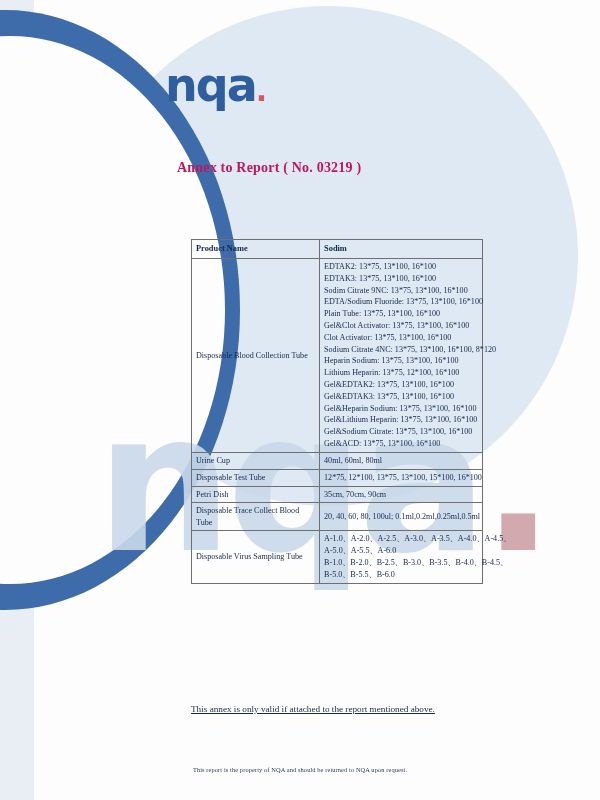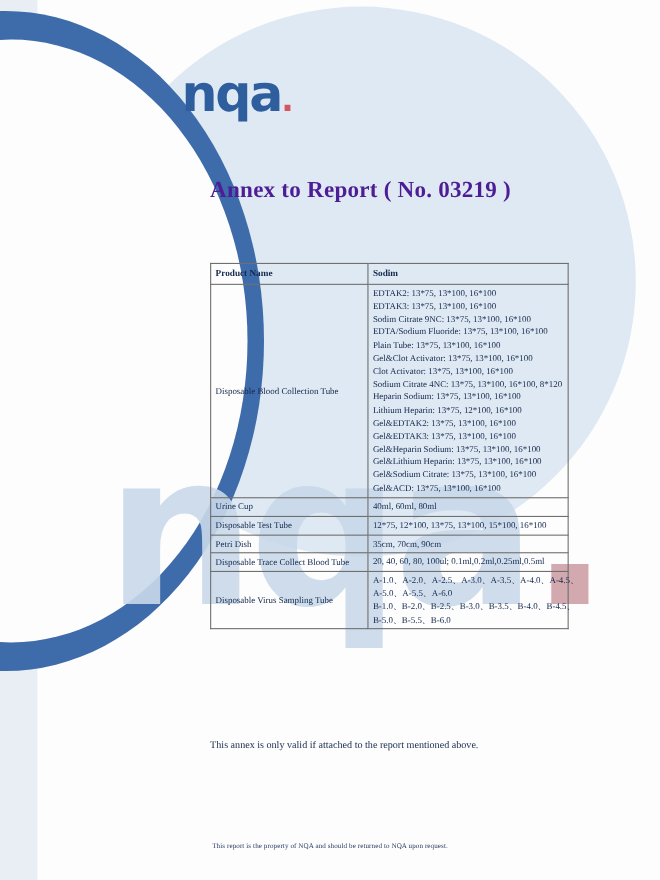--- a/index.html
+++ b/index.html
@@ -92,42 +92,42 @@
   }
   .logo .dot {
     color: #d4575f;
     font-size: 30px;
     vertical-align: baseline;
   }
 
   
   .annex-title {
     position: absolute;
-    left: 157px;
+    left: 143px;
     top: 160px;
-    font-size: 21px;
+    font-size: 14px;
     font-weight: bold;
-    color: #4c1d95;
+    color: #be185d;
     letter-spacing: .2px;
   }
   .company {
     position: absolute;
     left: 157px;
     top: 207px;
     font-size: 10.8px;
     color: #1b2f56;
     letter-spacing: .1px;
   }
 
   
   .tbl-wrap {
     position: absolute;
     left: 157px;
     top: 239px;
-    width: 326px;
+    width: 292px;
   }
   table.annex {
     border-collapse: collapse;
     width: 100%;
     table-layout: fixed;
     background: transparent;
   }
   table.annex th, table.annex td {
     border: 1px solid #6f6f6f;
     vertical-align: middle;
@@ -154,23 +154,24 @@
     line-height: 1.46;
   }
   td.namecell {
     font-size: 8.4px;
     margin-left: 16px;
   }
 
   .note {
     position: absolute;
     left: 157px;
-    top: 672px;
+    top: 704px;
     font-size: 9.2px;
     color: #16294d;
+    text-decoration: underline;
   }
 
   .footer {
     position: absolute;
     left: 0;
     top: 766px;
     width: 600px;
     text-align: center;
     font-size: 6.4px;
     color: #2a3d63;

